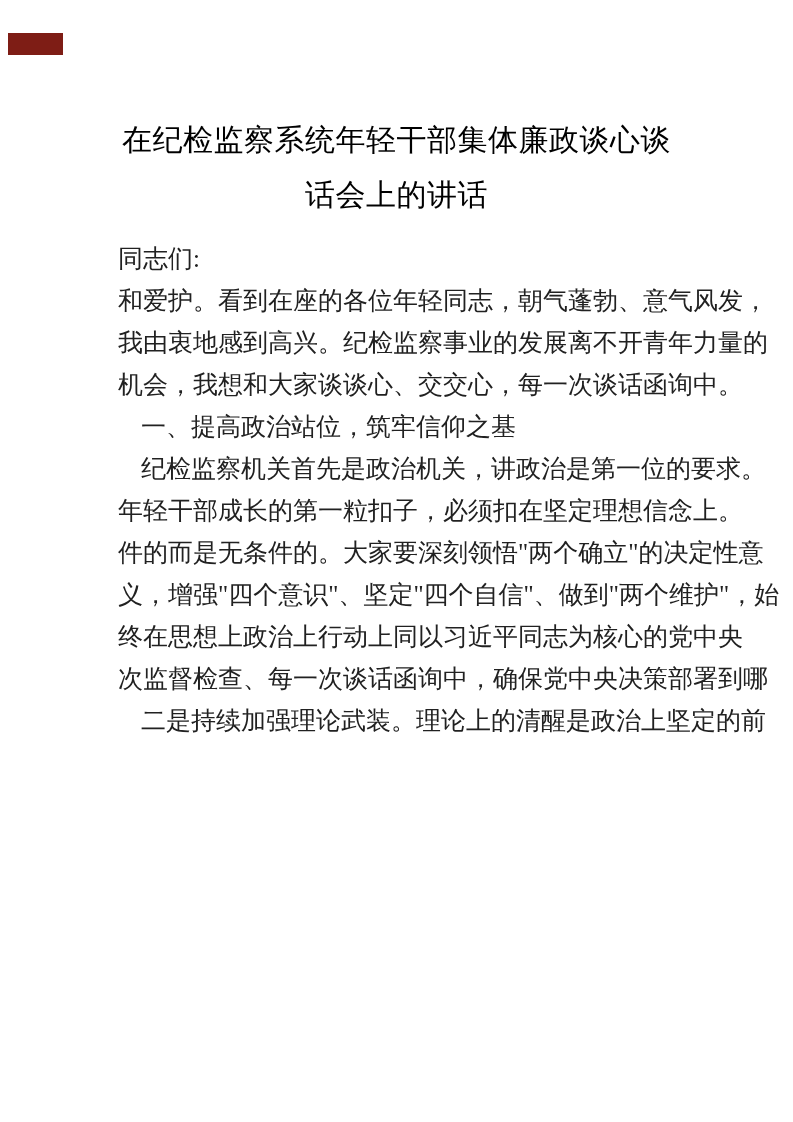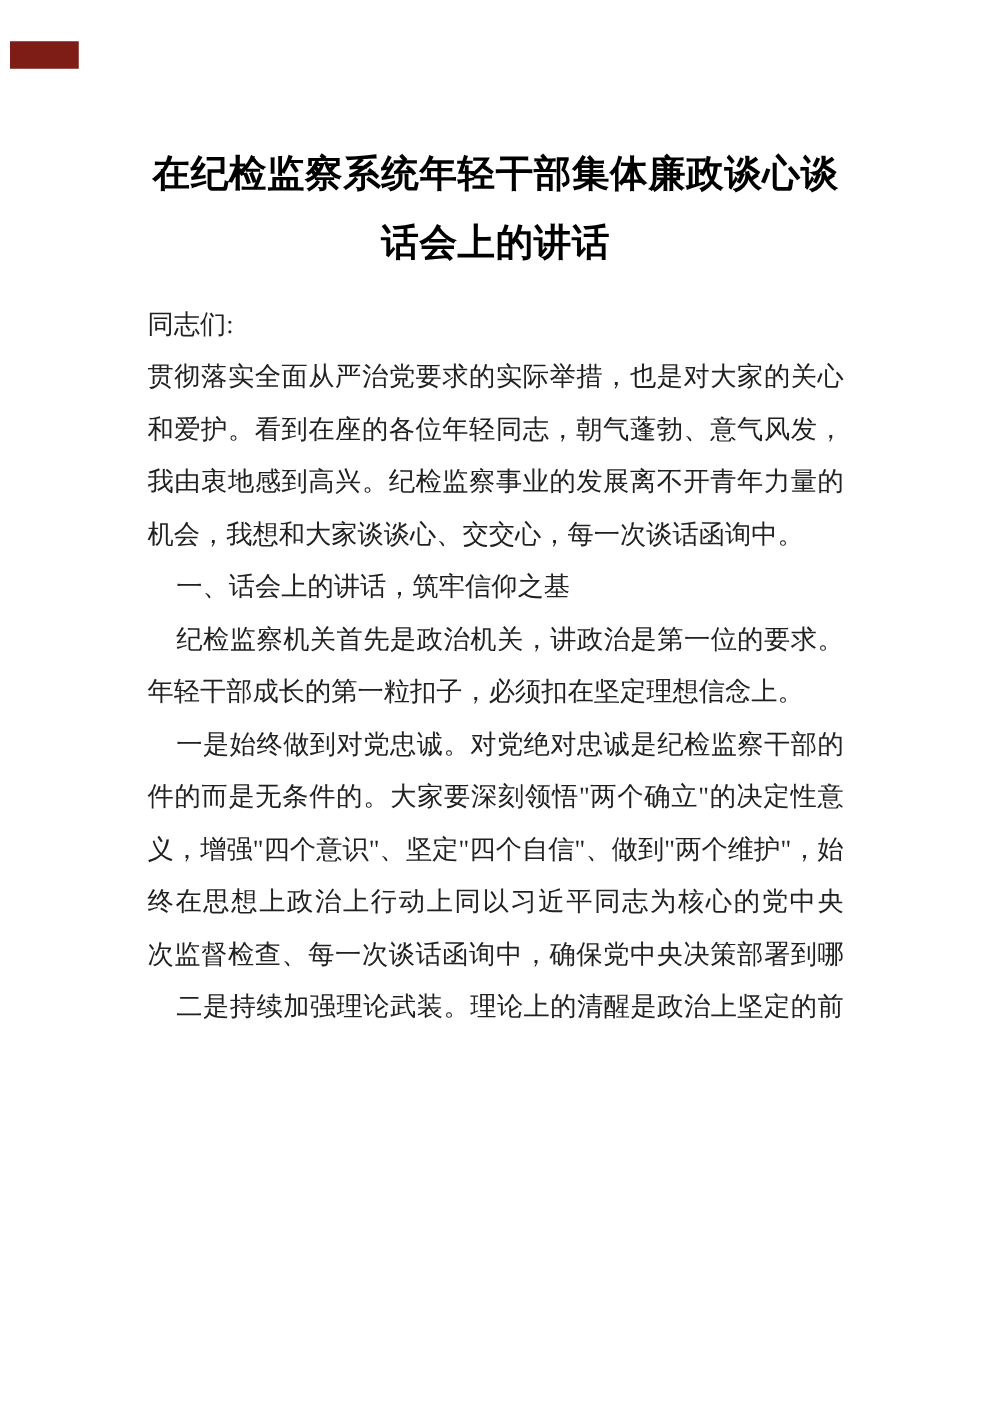--- a/index.html
+++ b/index.html
@@ -22,35 +22,35 @@
     width: 55px;
     height: 22px;
     background: #7e1d15;
   }
   .doc-title {
     position: absolute;
     left: 118px;
     top: 112px;
     width: 557px;
     text-align: center;
-    font-weight: bold;
+    font-weight: normal;
     color: #000000;
     font-size: 30px;
     line-height: 55px;
     letter-spacing: 0.5px;
   }
   .doc-title .title-line {
     display: block;
   }
   .doc-body {
     position: absolute;
     left: 118px;
     top: 238px;
     width: 557px;
-    font-size: 21px;
+    font-size: 25px;
     color: #212121;
   }
   .line {
     height: 42px;
     line-height: 42px;
     text-align: justify;
     text-align-last: justify;
     white-space: nowrap;
     overflow: visible;
   }
@@ -69,28 +69,26 @@
   <div class="corner-mark" style="background: rgb(126, 29, 21);"></div>
 
   <div class="doc-title">
     <span class="title-line">在纪检监察系统年轻干部集体廉政谈心谈</span>
     <span class="title-line">话会上的讲话</span>
   </div>
 
   <div class="doc-body">
 
   <div class="line short">同志们:</div>
-      <div class="line">贯彻落实全面从严治党要求的实际举措，也是对大家的关心</div>
       <div class="line">和爱护。看到在座的各位年轻同志，朝气蓬勃、意气风发，</div>
       <div class="line">我由衷地感到高兴。纪检监察事业的发展离不开青年力量的</div>
       <div class="line short">机会，我想和大家谈谈心、交交心，每一次谈话函询中。</div>
-      <div class="line indent short">一、话会上的讲话，筑牢信仰之基</div>
+      <div class="line indent short">一、提高政治站位，筑牢信仰之基</div>
       <div class="line indent">纪检监察机关首先是政治机关，讲政治是第一位的要求。</div>
       <div class="line short">年轻干部成长的第一粒扣子，必须扣在坚定理想信念上。</div>
-      <div class="line indent">一是始终做到对党忠诚。对党绝对忠诚是纪检监察干部的</div>
       <div class="line">件的而是无条件的。大家要深刻领悟"两个确立"的决定性意</div>
       <div class="line">义，增强"四个意识"、坚定"四个自信"、做到"两个维护"，始</div>
       <div class="line">终在思想上政治上行动上同以习近平同志为核心的党中央</div>
       <div class="line">次监督检查、每一次谈话函询中，确保党中央决策部署到哪</div>
       <div class="line indent">二是持续加强理论武装。理论上的清醒是政治上坚定的前</div>
     </div>
 
 </div>
 
 </body></html>

